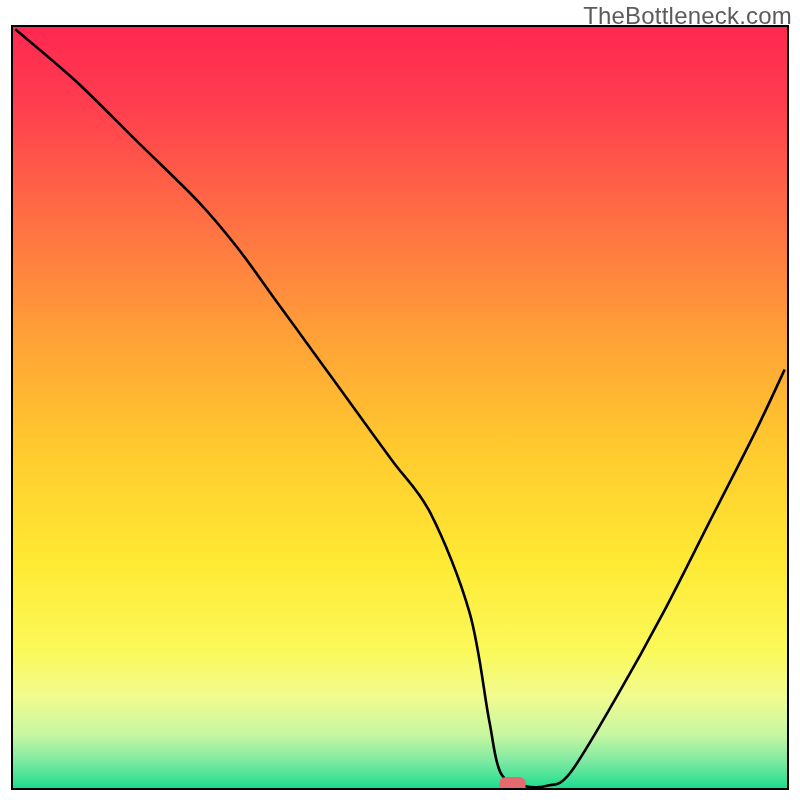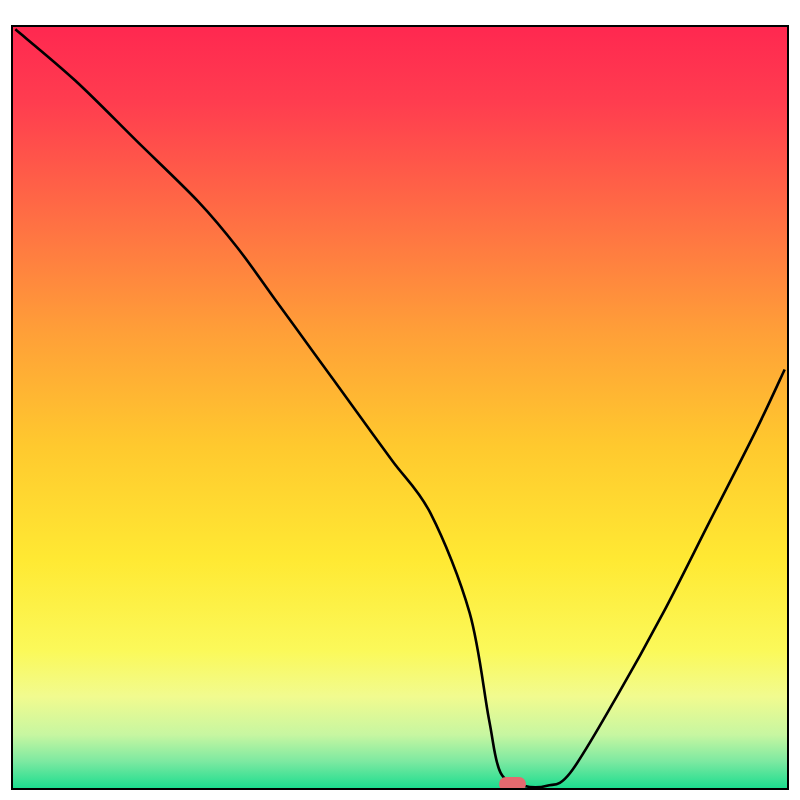--- a/index.html
+++ b/index.html
@@ -50,20 +50,21 @@
   .marker {
     position: absolute;
     background: #e46a6f;
     border-radius: 8px;
   }
 </style>
 </head>
 <body>
 
 <div class="frame">
+  <div class="watermark">TheBottleneck.com</div>
 
   <div class="plot-area">
     <svg class="bg-gradient" viewBox="0 0 774 761" preserveAspectRatio="none">
       <defs>
         <linearGradient id="bg" x1="0" y1="0" x2="0" y2="1">
             <stop offset="0%" stop-color="#ff2850"></stop>
             <stop offset="10%" stop-color="#ff3d4f"></stop>
             <stop offset="25%" stop-color="#ff6e44"></stop>
             <stop offset="40%" stop-color="#ff9f38"></stop>
             <stop offset="55.00000000000001%" stop-color="#ffc92e"></stop>

